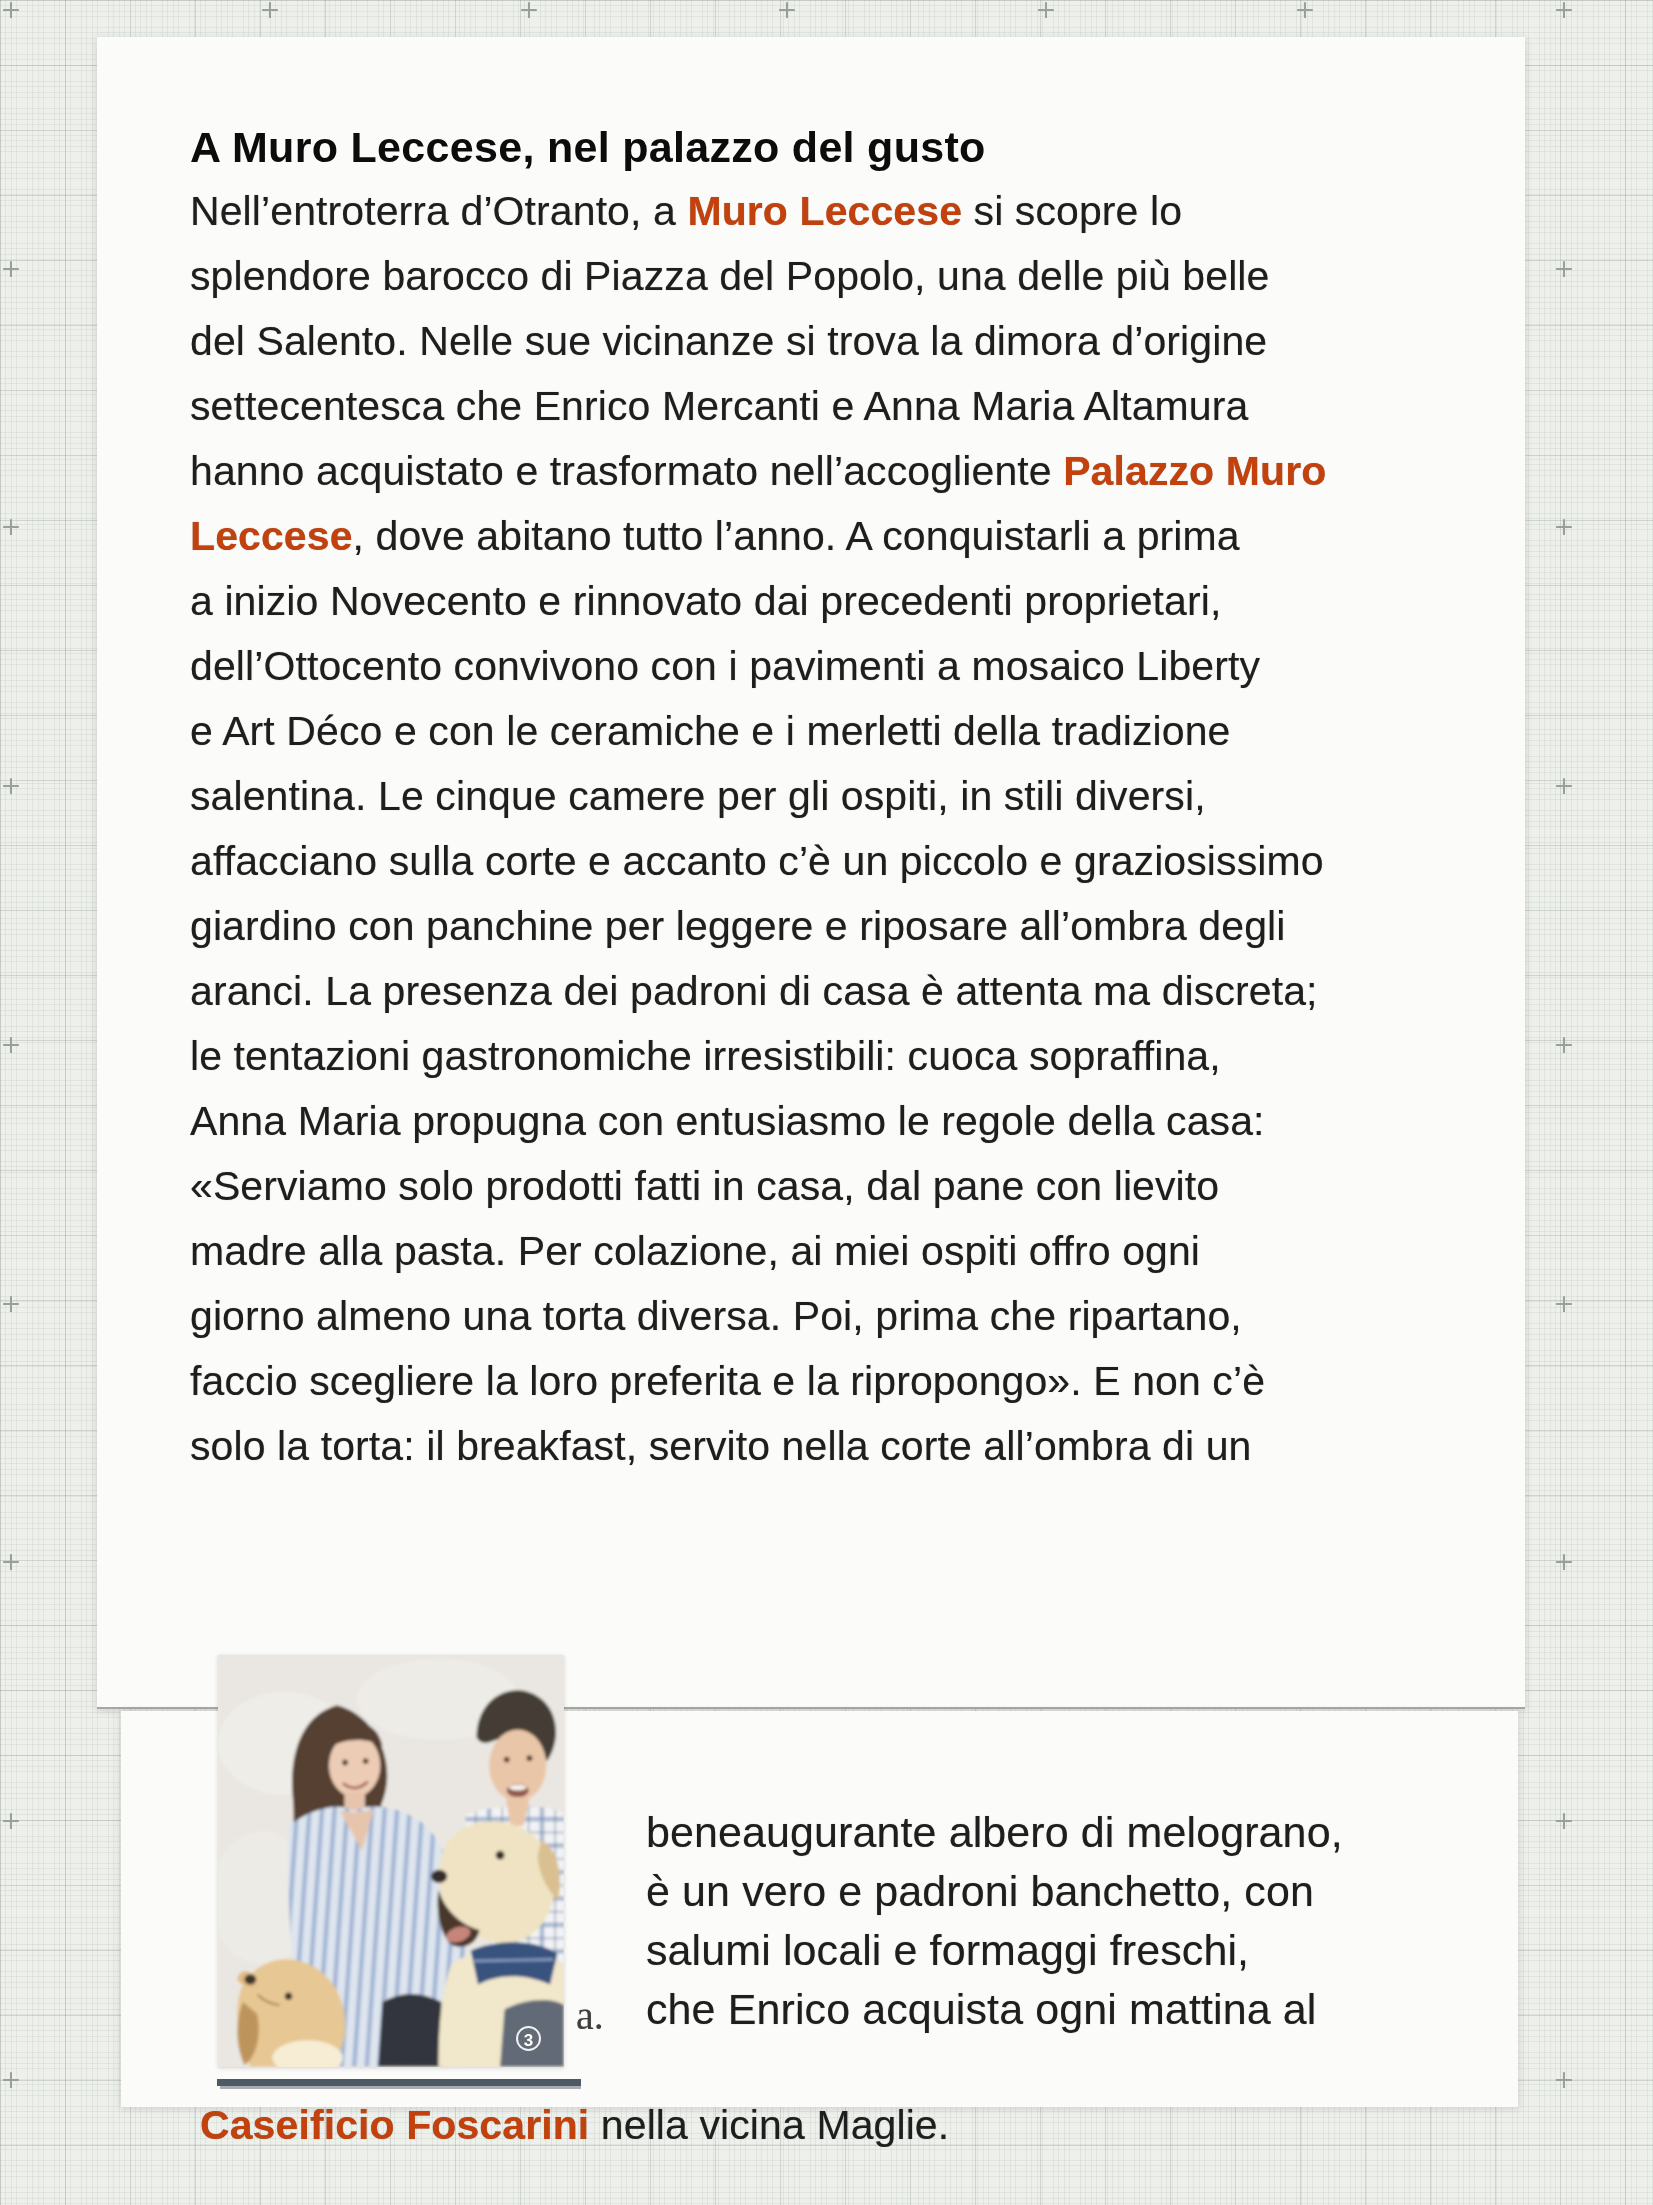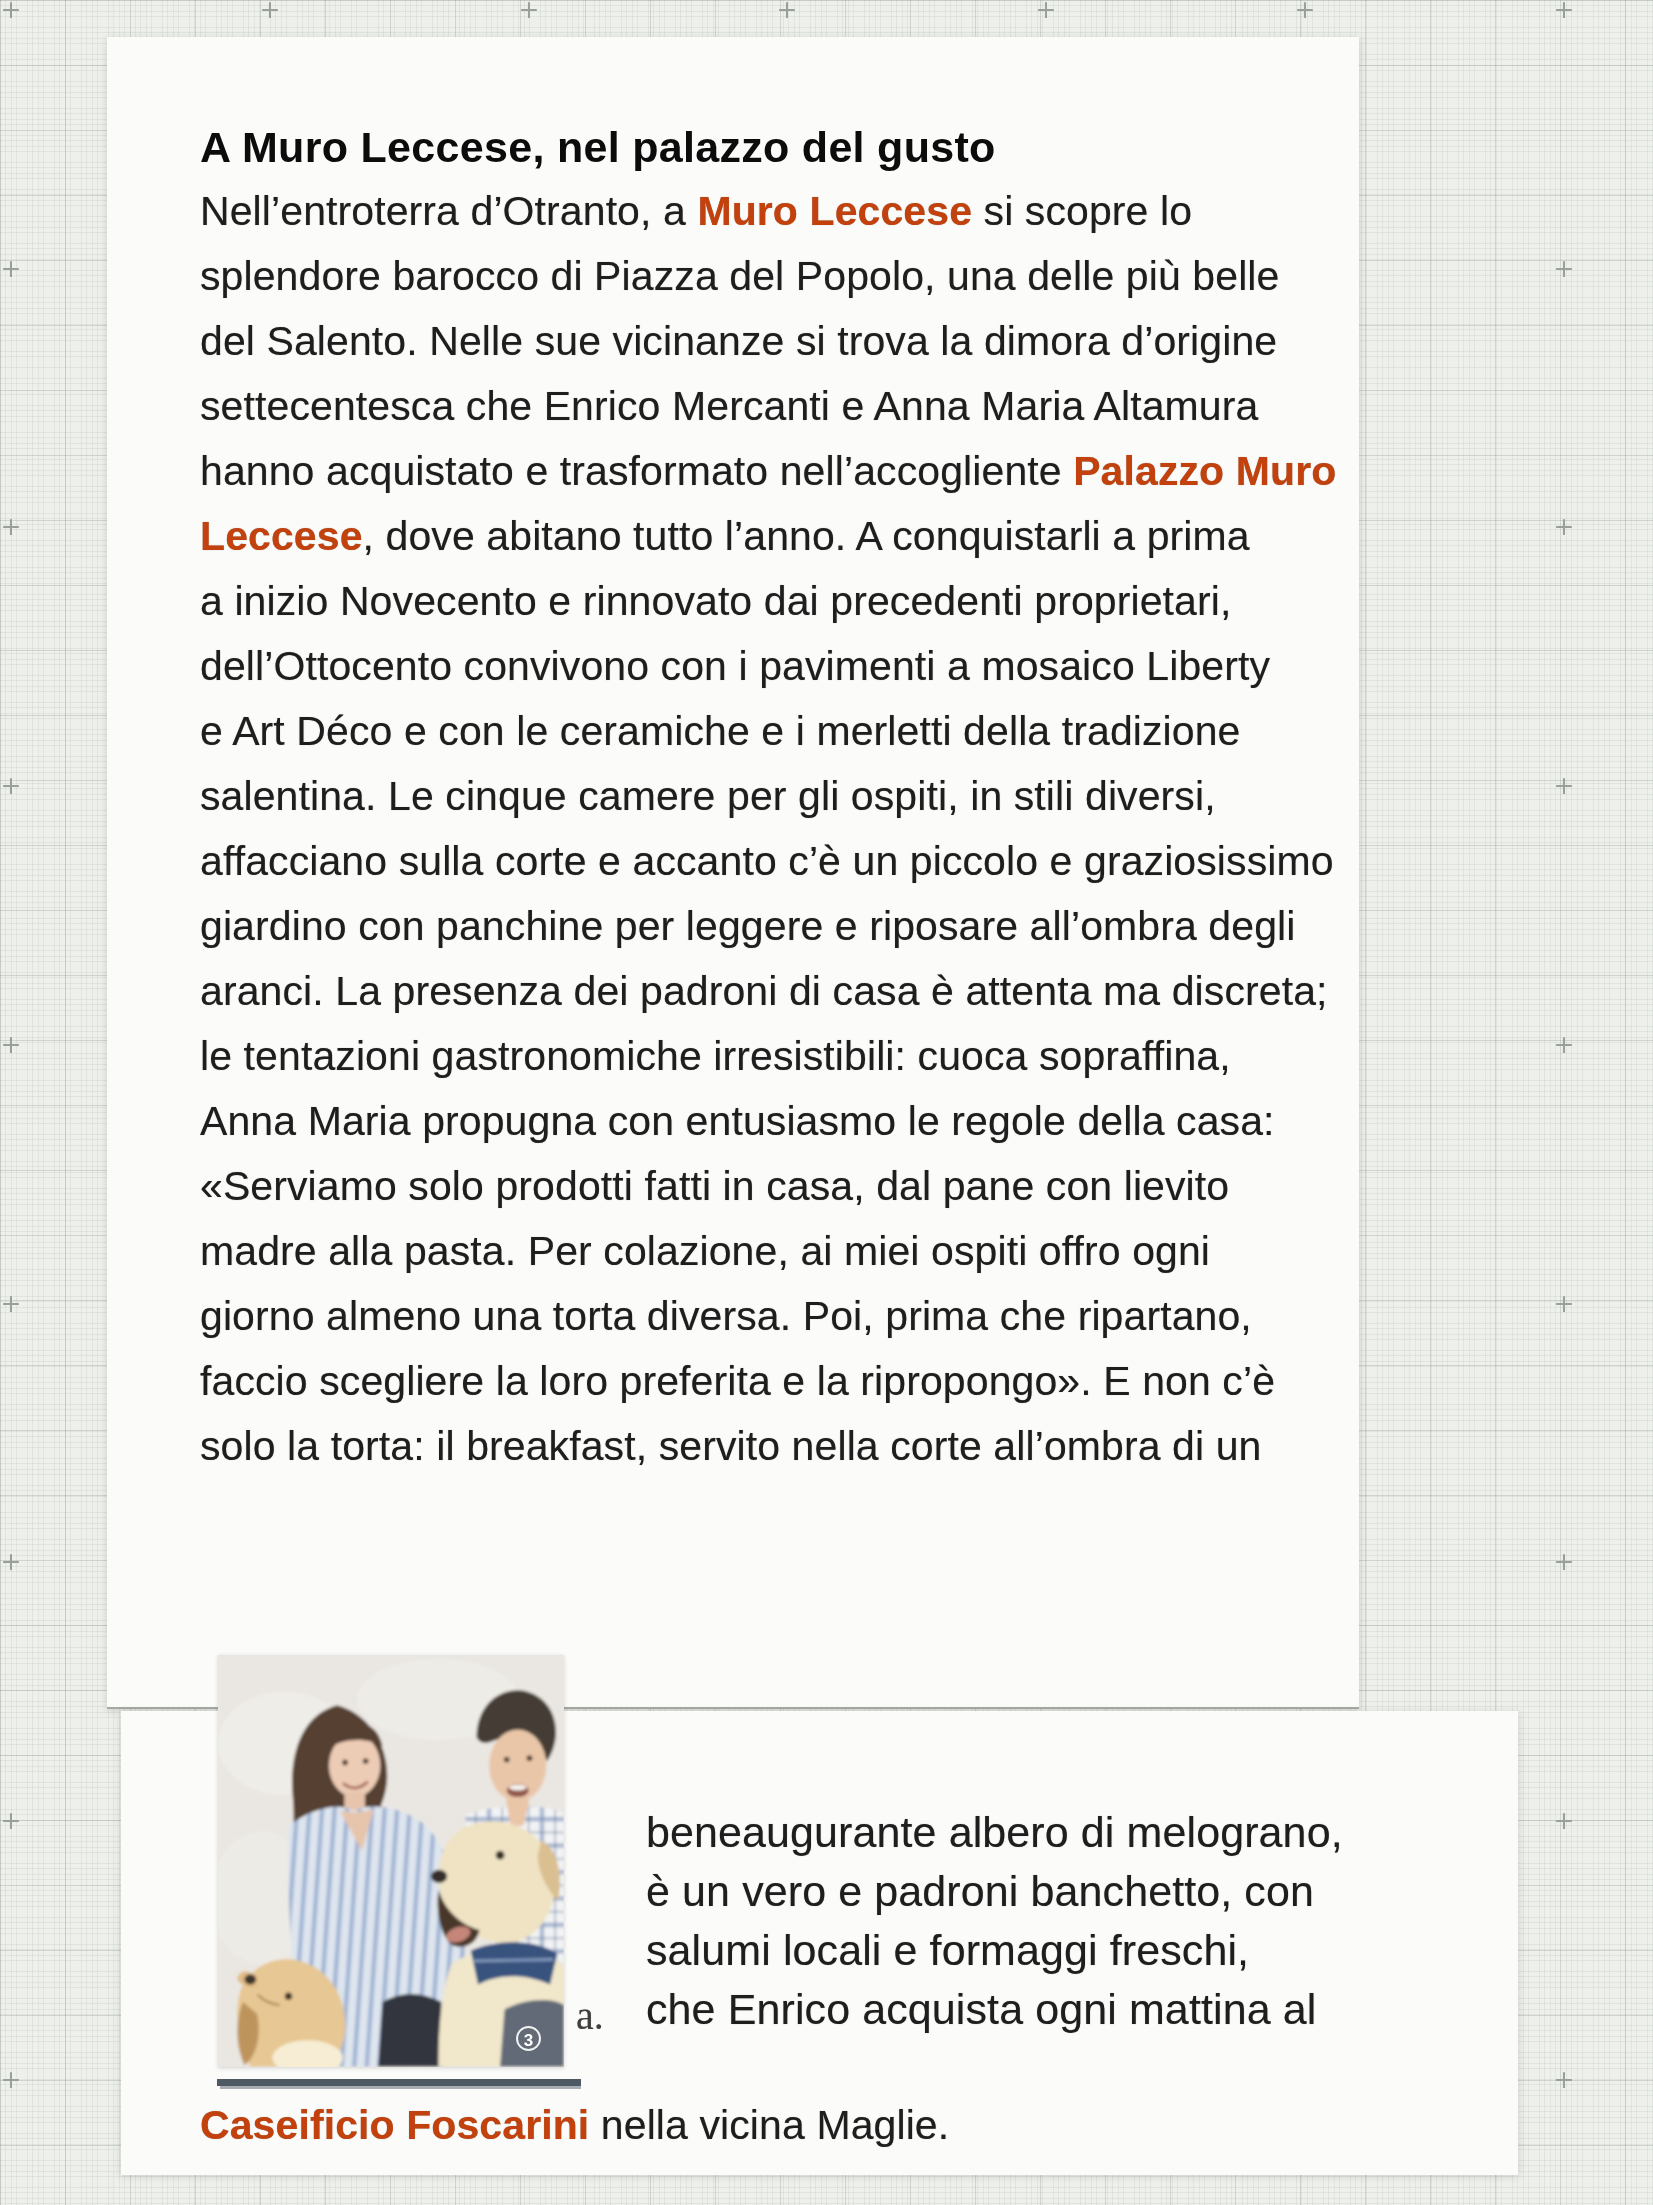--- a/index.html
+++ b/index.html
@@ -13,22 +13,22 @@
       repeating-linear-gradient(to bottom, rgba(158,166,158,.17) 0 0.7px, transparent 0.7px 5.4px);
     font-family:"Liberation Sans","DejaVu Sans",sans-serif;
   }
   .plus-layer{position:absolute;inset:0;z-index:0;}
   .plus-mark{
     position:absolute;transform:translate(-50%,-50%);
     color:#98a098;font-size:25px;font-weight:400;line-height:1;
     font-family:"DejaVu Sans",sans-serif;user-select:none;
   }
   .panel{position:absolute;background:#fbfbf9;z-index:1;box-shadow:0 1.5px 7.4px rgba(88,94,86,.25);}
-  .main-panel{left:107px;top:37px;width:1252px;height:1670px;border-bottom:2.9px solid #a6a9a2;}
-  .bottom-panel{left:121px;top:1711px;width:1397px;height:464px;}
+  .main-panel{left:97px;top:37px;width:1428px;height:1670px;border-bottom:2.9px solid #a6a9a2;}
+  .bottom-panel{left:121px;top:1711px;width:1397px;height:396px;}
   .scan{color:#1e1e1e;text-shadow:0 0 0.9px rgba(25,25,25,.45);}
   .article-title{
     position:absolute;left:93px;top:87px;margin:0;
     font-size:43px;line-height:46px;font-weight:700;color:#0c0c0c;
     letter-spacing:0.3px;white-space:nowrap;
   }
   .article-body{
     position:absolute;left:93px;top:142px;
     font-size:41px;line-height:65px;letter-spacing:0.1px;white-space:nowrap;
   }

